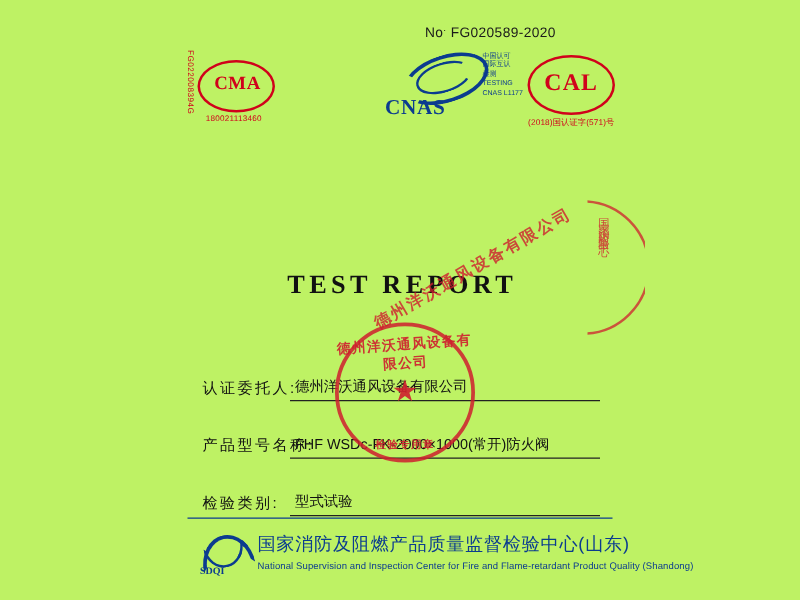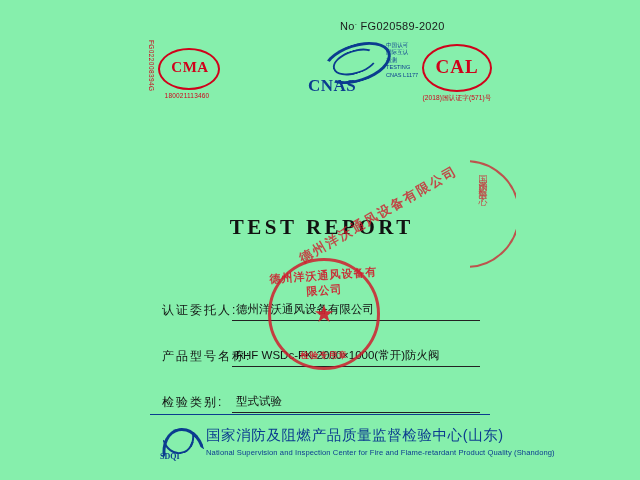--- a/index.html
+++ b/index.html
@@ -11,21 +11,21 @@
     height: 480px;
     background: #ffffff;
     font-family: "Liberation Sans", sans-serif;
     overflow: hidden;
     position: relative;
   }
   .page {
     position: relative;
     width: 640px;
     height: 480px;
-    background: #86efac;
+    background: #bef264;
   }
 
   
   .doc-no {
     position: absolute;
     top: 18px;
     left: 340px;
     font-size: 11px;
     color: #1a1a1a;
     letter-spacing: .3px;

